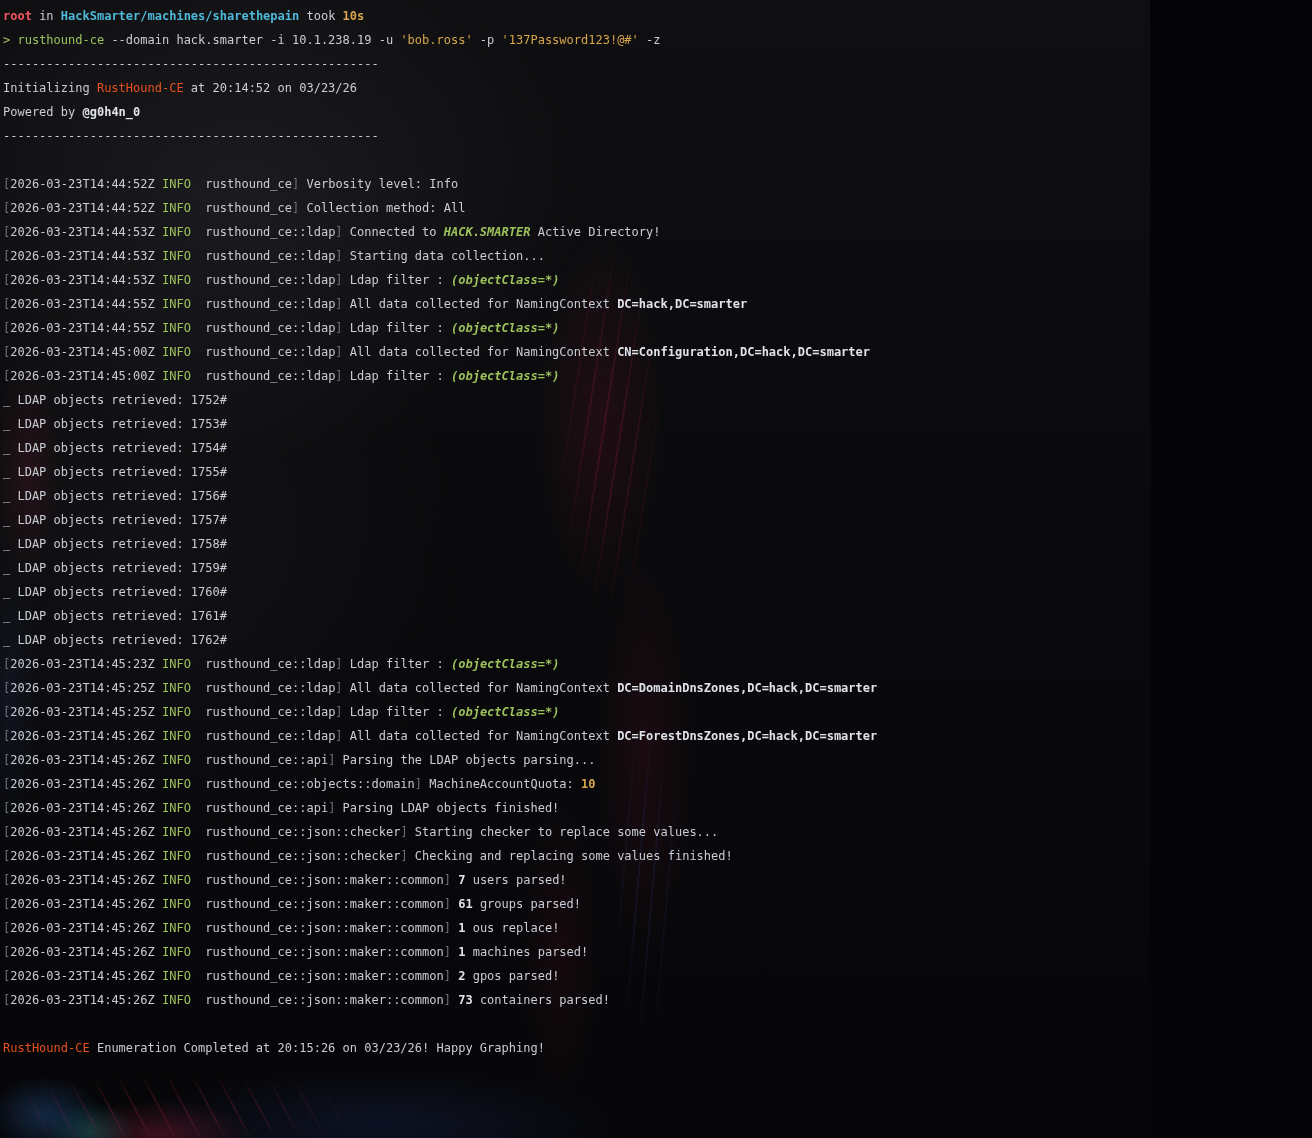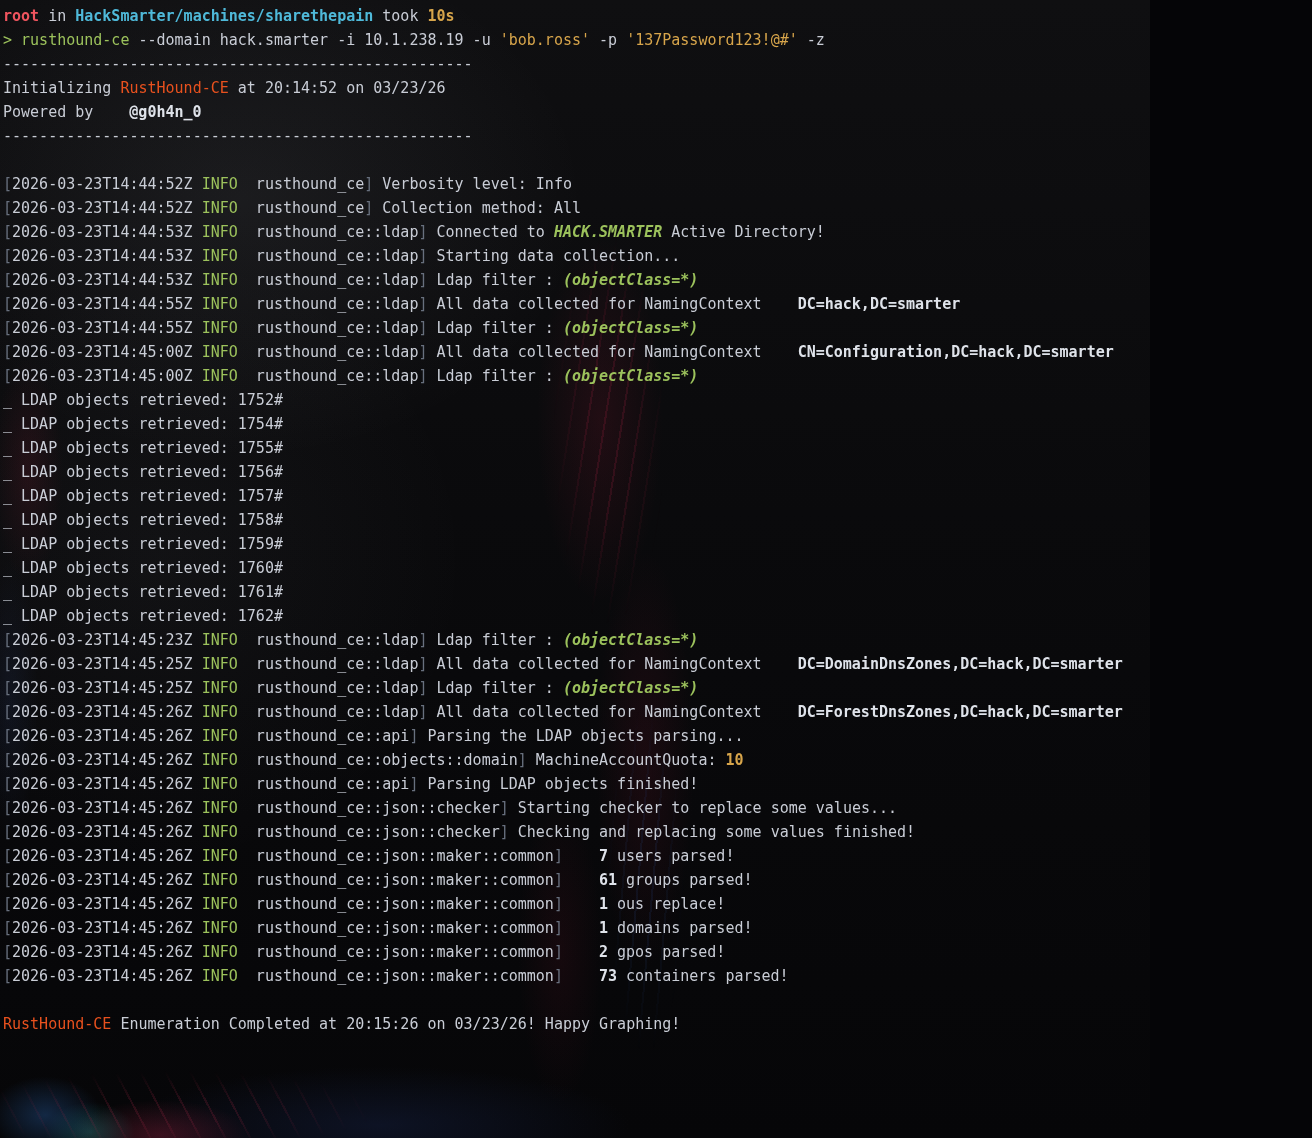--- a/index.html
+++ b/index.html
@@ -6,21 +6,21 @@
   html,body {
     width:1312px; height:1138px;
     background:#050507;
     overflow:hidden;
   }
   .terminal {
     position:relative;
     width:1150px; height:1138px;
     background:#050507;
     font-family:"DejaVu Sans Mono","Liberation Mono",monospace;
-    font-size:15px;
+    font-size:12px;
     line-height:24px;
   }
   
   .bg-art {
     position:absolute; inset:0; pointer-events:none;
     background:
       radial-gradient(ellipse 480px 360px at 240px 200px, rgba(205,210,220,0.075), transparent 72%),
       radial-gradient(ellipse 430px 430px at 160px 560px, rgba(200,205,215,0.045), transparent 72%),
       radial-gradient(ellipse 90px 260px at 600px 420px, rgba(170,30,60,0.14), transparent 70%),
       radial-gradient(ellipse 70px 300px at 645px 760px, rgba(150,25,55,0.13), transparent 70%),
@@ -56,21 +56,21 @@
     position:relative;
     padding:4px 0 0 3px;
   }
   .line { height:24px; white-space:pre; }
   
   .s-t  { color:var(--text,#c9cdd6); }
   .s-b  { color:var(--dim,#68707e); }
   .s-i  { color:var(--green,#9cc25c); }
   .s-g  { color:var(--green,#9cc25c); }
   .s-gb { color:var(--green,#9cc25c); font-weight:bold;font-style:italic; }
-  .s-wb { color:var(--white_bold,#dfe3ea); font-weight:bold;margin-left:27px; }
+  .s-wb { color:var(--white_bold,#dfe3ea); font-weight:bold; }
   .s-y  { color:var(--yellow,#d7a54b); }
   .s-yb { color:var(--yellow,#d7a54b); font-weight:bold; }
   .s-r  { color:var(--red,#f0555f); font-weight:bold; }
   .s-c  { color:var(--cyan,#4fb9d9); font-weight:bold; }
   .s-o  { color:var(--orange,#e8511e); }
 </style>
 </head>
 <body>
 
 <div class="terminal">
@@ -89,20 +89,21 @@
       <div class="line"><span class="s-b">[</span><span class="s-t">2026-03-23T14:44:52Z </span><span class="s-i">INFO</span><span class="s-t">  rusthound_ce</span><span class="s-b">]</span><span class="s-t"> </span><span class="s-t">Verbosity level: Info</span></div>
       <div class="line"><span class="s-b">[</span><span class="s-t">2026-03-23T14:44:52Z </span><span class="s-i">INFO</span><span class="s-t">  rusthound_ce</span><span class="s-b">]</span><span class="s-t"> </span><span class="s-t">Collection method: All</span></div>
       <div class="line"><span class="s-b">[</span><span class="s-t">2026-03-23T14:44:53Z </span><span class="s-i">INFO</span><span class="s-t">  rusthound_ce::ldap</span><span class="s-b">]</span><span class="s-t"> </span><span class="s-t">Connected to </span><span class="s-gb">HACK.SMARTER</span><span class="s-t"> Active Directory!</span></div>
       <div class="line"><span class="s-b">[</span><span class="s-t">2026-03-23T14:44:53Z </span><span class="s-i">INFO</span><span class="s-t">  rusthound_ce::ldap</span><span class="s-b">]</span><span class="s-t"> </span><span class="s-t">Starting data collection...</span></div>
       <div class="line"><span class="s-b">[</span><span class="s-t">2026-03-23T14:44:53Z </span><span class="s-i">INFO</span><span class="s-t">  rusthound_ce::ldap</span><span class="s-b">]</span><span class="s-t"> </span><span class="s-t">Ldap filter : </span><span class="s-gb">(objectClass=*)</span></div>
       <div class="line"><span class="s-b">[</span><span class="s-t">2026-03-23T14:44:55Z </span><span class="s-i">INFO</span><span class="s-t">  rusthound_ce::ldap</span><span class="s-b">]</span><span class="s-t"> </span><span class="s-t">All data collected for NamingContext </span><span class="s-wb">DC=hack,DC=smarter</span></div>
       <div class="line"><span class="s-b">[</span><span class="s-t">2026-03-23T14:44:55Z </span><span class="s-i">INFO</span><span class="s-t">  rusthound_ce::ldap</span><span class="s-b">]</span><span class="s-t"> </span><span class="s-t">Ldap filter : </span><span class="s-gb">(objectClass=*)</span></div>
       <div class="line"><span class="s-b">[</span><span class="s-t">2026-03-23T14:45:00Z </span><span class="s-i">INFO</span><span class="s-t">  rusthound_ce::ldap</span><span class="s-b">]</span><span class="s-t"> </span><span class="s-t">All data collected for NamingContext </span><span class="s-wb">CN=Configuration,DC=hack,DC=smarter</span></div>
       <div class="line"><span class="s-b">[</span><span class="s-t">2026-03-23T14:45:00Z </span><span class="s-i">INFO</span><span class="s-t">  rusthound_ce::ldap</span><span class="s-b">]</span><span class="s-t"> </span><span class="s-t">Ldap filter : </span><span class="s-gb">(objectClass=*)</span></div>
       <div class="line"><span class="s-t">_ LDAP objects retrieved: 1752#</span></div>
+      <div class="line"><span class="s-t">_ LDAP objects retrieved: 1753#</span></div>
       <div class="line"><span class="s-t">_ LDAP objects retrieved: 1754#</span></div>
       <div class="line"><span class="s-t">_ LDAP objects retrieved: 1755#</span></div>
       <div class="line"><span class="s-t">_ LDAP objects retrieved: 1756#</span></div>
       <div class="line"><span class="s-t">_ LDAP objects retrieved: 1757#</span></div>
       <div class="line"><span class="s-t">_ LDAP objects retrieved: 1758#</span></div>
       <div class="line"><span class="s-t">_ LDAP objects retrieved: 1759#</span></div>
       <div class="line"><span class="s-t">_ LDAP objects retrieved: 1760#</span></div>
       <div class="line"><span class="s-t">_ LDAP objects retrieved: 1761#</span></div>
       <div class="line"><span class="s-t">_ LDAP objects retrieved: 1762#</span></div>
       <div class="line"><span class="s-b">[</span><span class="s-t">2026-03-23T14:45:23Z </span><span class="s-i">INFO</span><span class="s-t">  rusthound_ce::ldap</span><span class="s-b">]</span><span class="s-t"> </span><span class="s-t">Ldap filter : </span><span class="s-gb">(objectClass=*)</span></div>
@@ -110,19 +111,19 @@
       <div class="line"><span class="s-b">[</span><span class="s-t">2026-03-23T14:45:25Z </span><span class="s-i">INFO</span><span class="s-t">  rusthound_ce::ldap</span><span class="s-b">]</span><span class="s-t"> </span><span class="s-t">Ldap filter : </span><span class="s-gb">(objectClass=*)</span></div>
       <div class="line"><span class="s-b">[</span><span class="s-t">2026-03-23T14:45:26Z </span><span class="s-i">INFO</span><span class="s-t">  rusthound_ce::ldap</span><span class="s-b">]</span><span class="s-t"> </span><span class="s-t">All data collected for NamingContext </span><span class="s-wb">DC=ForestDnsZones,DC=hack,DC=smarter</span></div>
       <div class="line"><span class="s-b">[</span><span class="s-t">2026-03-23T14:45:26Z </span><span class="s-i">INFO</span><span class="s-t">  rusthound_ce::api</span><span class="s-b">]</span><span class="s-t"> </span><span class="s-t">Parsing the LDAP objects parsing...</span></div>
       <div class="line"><span class="s-b">[</span><span class="s-t">2026-03-23T14:45:26Z </span><span class="s-i">INFO</span><span class="s-t">  rusthound_ce::objects::domain</span><span class="s-b">]</span><span class="s-t"> </span><span class="s-t">MachineAccountQuota: </span><span class="s-yb">10</span></div>
       <div class="line"><span class="s-b">[</span><span class="s-t">2026-03-23T14:45:26Z </span><span class="s-i">INFO</span><span class="s-t">  rusthound_ce::api</span><span class="s-b">]</span><span class="s-t"> </span><span class="s-t">Parsing LDAP objects finished!</span></div>
       <div class="line"><span class="s-b">[</span><span class="s-t">2026-03-23T14:45:26Z </span><span class="s-i">INFO</span><span class="s-t">  rusthound_ce::json::checker</span><span class="s-b">]</span><span class="s-t"> </span><span class="s-t">Starting checker to replace some values...</span></div>
       <div class="line"><span class="s-b">[</span><span class="s-t">2026-03-23T14:45:26Z </span><span class="s-i">INFO</span><span class="s-t">  rusthound_ce::json::checker</span><span class="s-b">]</span><span class="s-t"> </span><span class="s-t">Checking and replacing some values finished!</span></div>
       <div class="line"><span class="s-b">[</span><span class="s-t">2026-03-23T14:45:26Z </span><span class="s-i">INFO</span><span class="s-t">  rusthound_ce::json::maker::common</span><span class="s-b">]</span><span class="s-t"> </span><span class="s-wb">7</span><span class="s-t"> users parsed!</span></div>
       <div class="line"><span class="s-b">[</span><span class="s-t">2026-03-23T14:45:26Z </span><span class="s-i">INFO</span><span class="s-t">  rusthound_ce::json::maker::common</span><span class="s-b">]</span><span class="s-t"> </span><span class="s-wb">61</span><span class="s-t"> groups parsed!</span></div>
       <div class="line"><span class="s-b">[</span><span class="s-t">2026-03-23T14:45:26Z </span><span class="s-i">INFO</span><span class="s-t">  rusthound_ce::json::maker::common</span><span class="s-b">]</span><span class="s-t"> </span><span class="s-wb">1</span><span class="s-t"> ous replace!</span></div>
-      <div class="line"><span class="s-b">[</span><span class="s-t">2026-03-23T14:45:26Z </span><span class="s-i">INFO</span><span class="s-t">  rusthound_ce::json::maker::common</span><span class="s-b">]</span><span class="s-t"> </span><span class="s-wb">1</span><span class="s-t"> domains parsed!</span></div>
+      <div class="line"><span class="s-b">[</span><span class="s-t">2026-03-23T14:45:26Z </span><span class="s-i">INFO</span><span class="s-t">  rusthound_ce::json::maker::common</span><span class="s-b">]</span><span class="s-t"> </span><span class="s-wb">1</span><span class="s-t"> machines parsed!</span></div>
       <div class="line"><span class="s-b">[</span><span class="s-t">2026-03-23T14:45:26Z </span><span class="s-i">INFO</span><span class="s-t">  rusthound_ce::json::maker::common</span><span class="s-b">]</span><span class="s-t"> </span><span class="s-wb">2</span><span class="s-t"> gpos parsed!</span></div>
       <div class="line"><span class="s-b">[</span><span class="s-t">2026-03-23T14:45:26Z </span><span class="s-i">INFO</span><span class="s-t">  rusthound_ce::json::maker::common</span><span class="s-b">]</span><span class="s-t"> </span><span class="s-wb">73</span><span class="s-t"> containers parsed!</span></div>
       <div class="line">&nbsp;</div>
       <div class="line"><span class="s-o">RustHound-CE</span><span class="s-t"> Enumeration Completed at 20:15:26 on 03/23/26! Happy Graphing!</span></div>
     </div>
 </div>
 
 </body></html>

